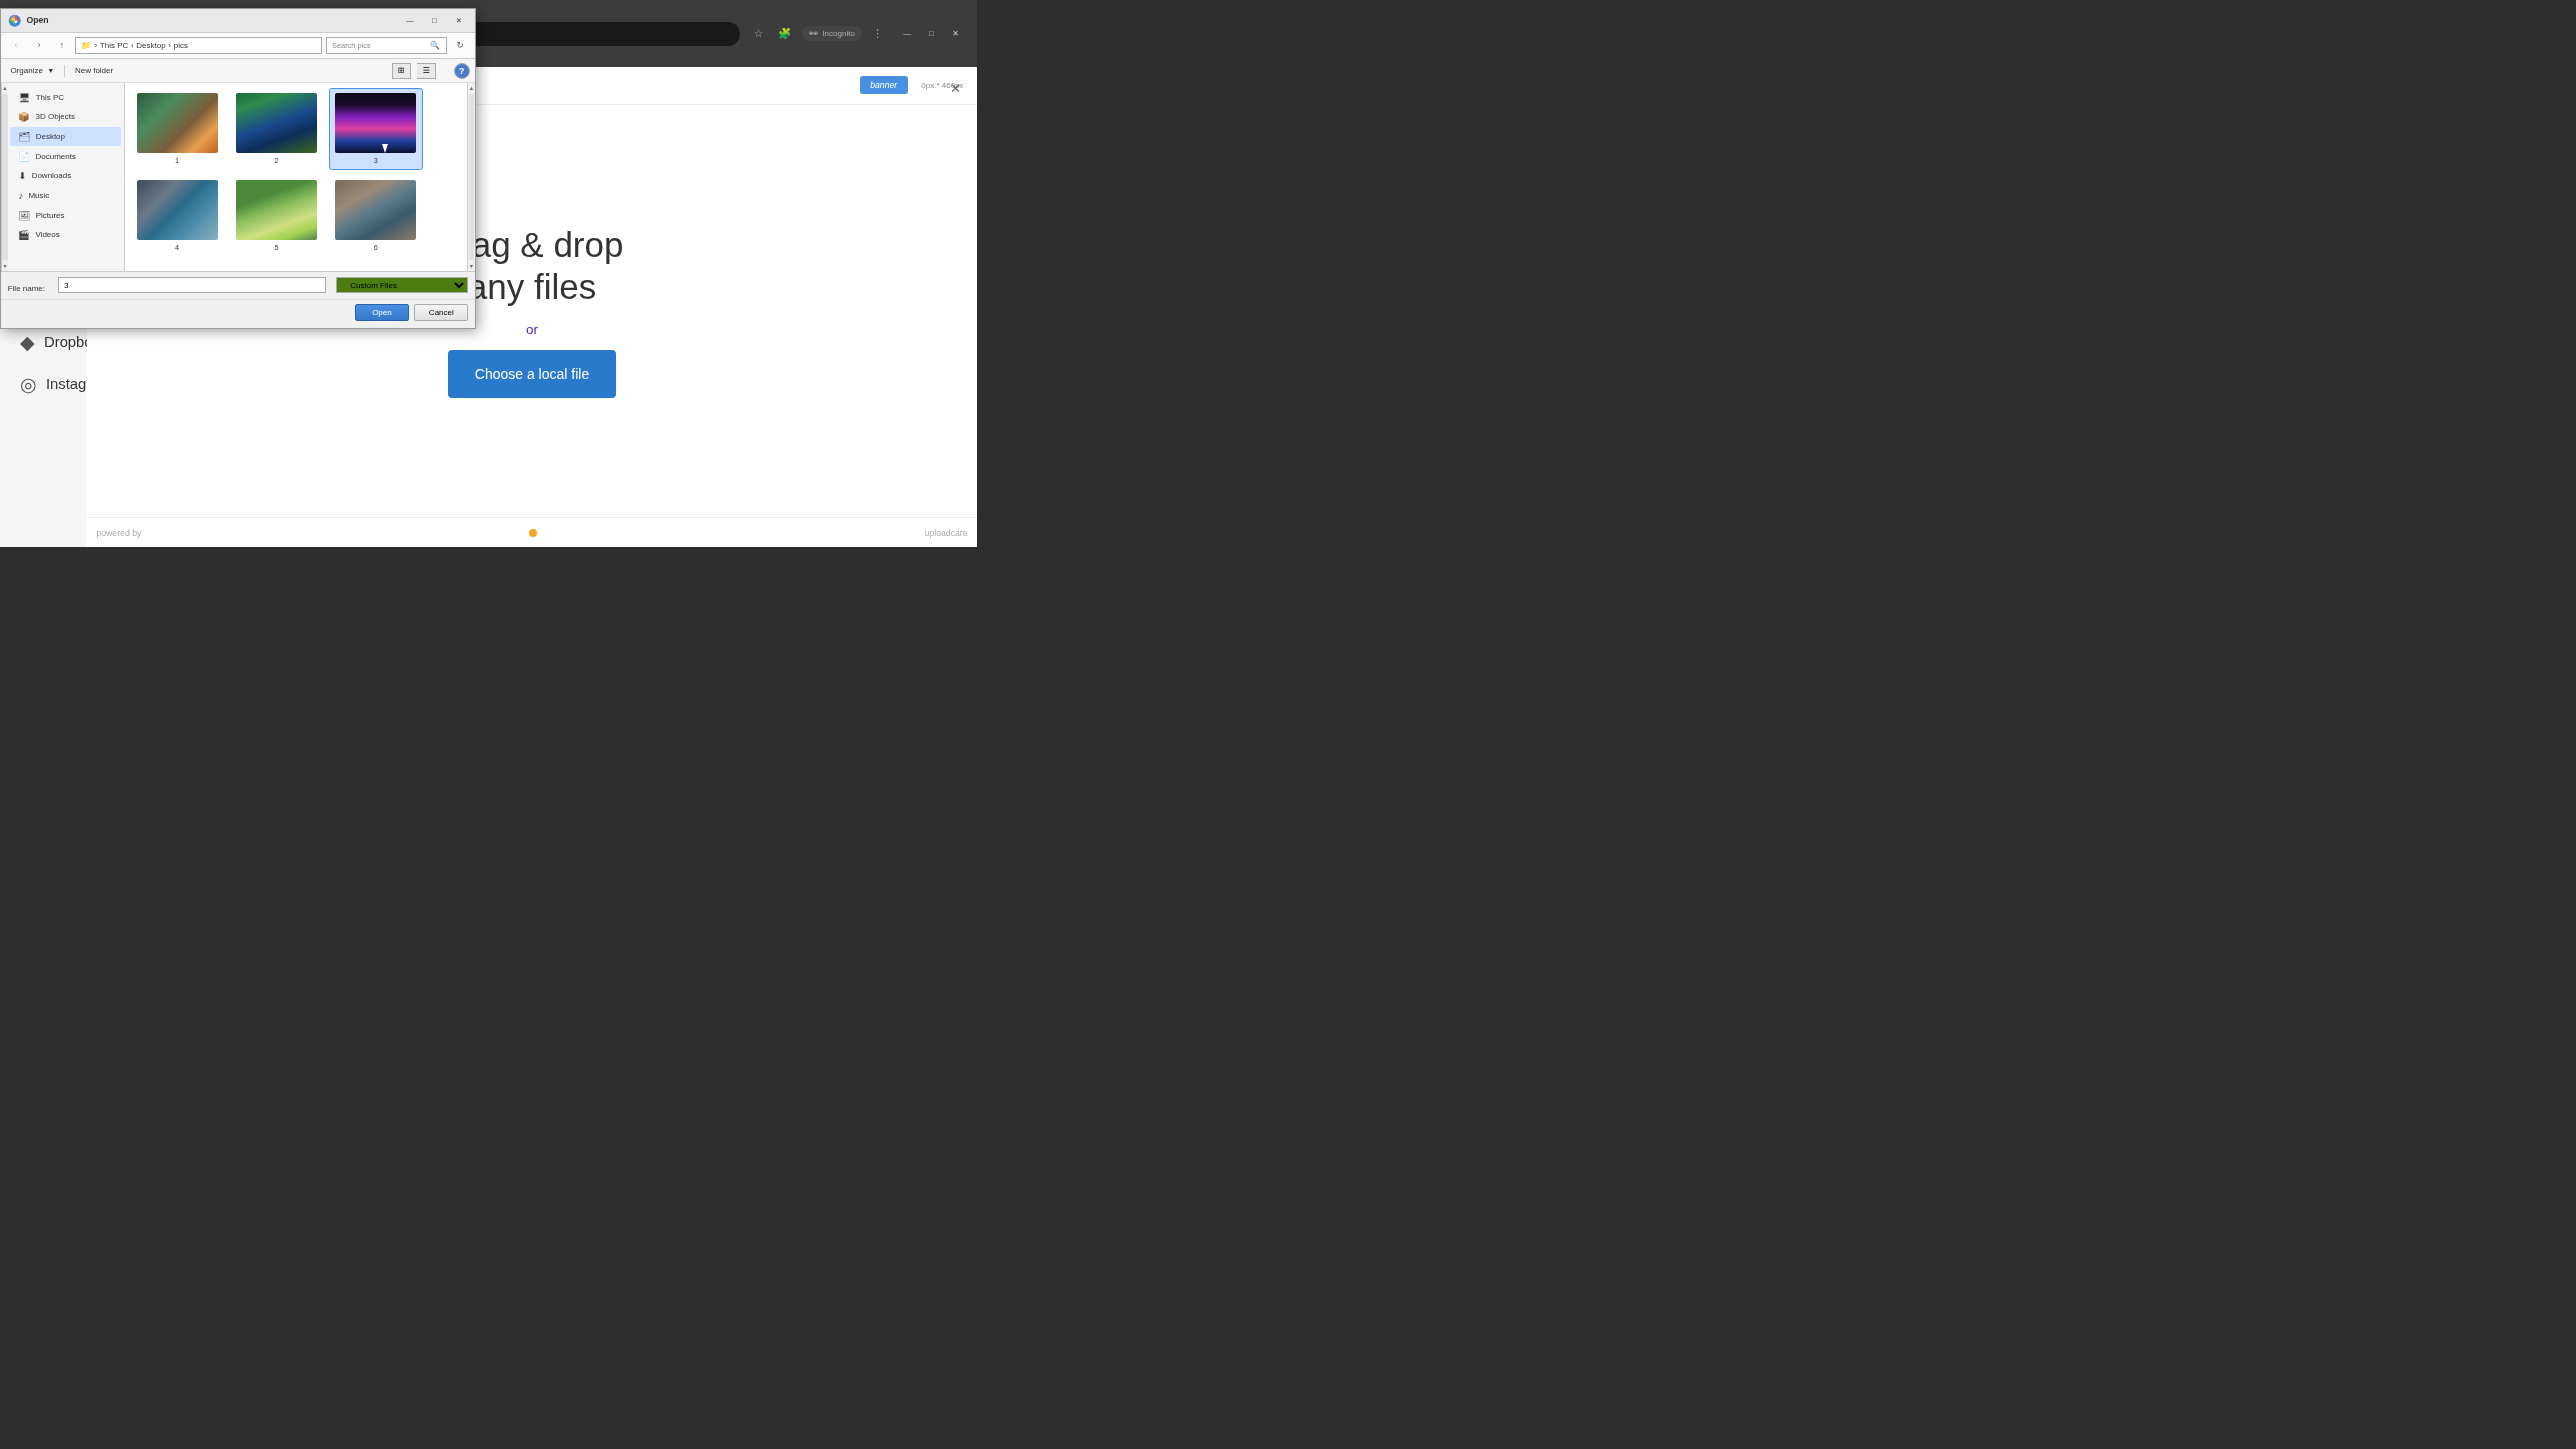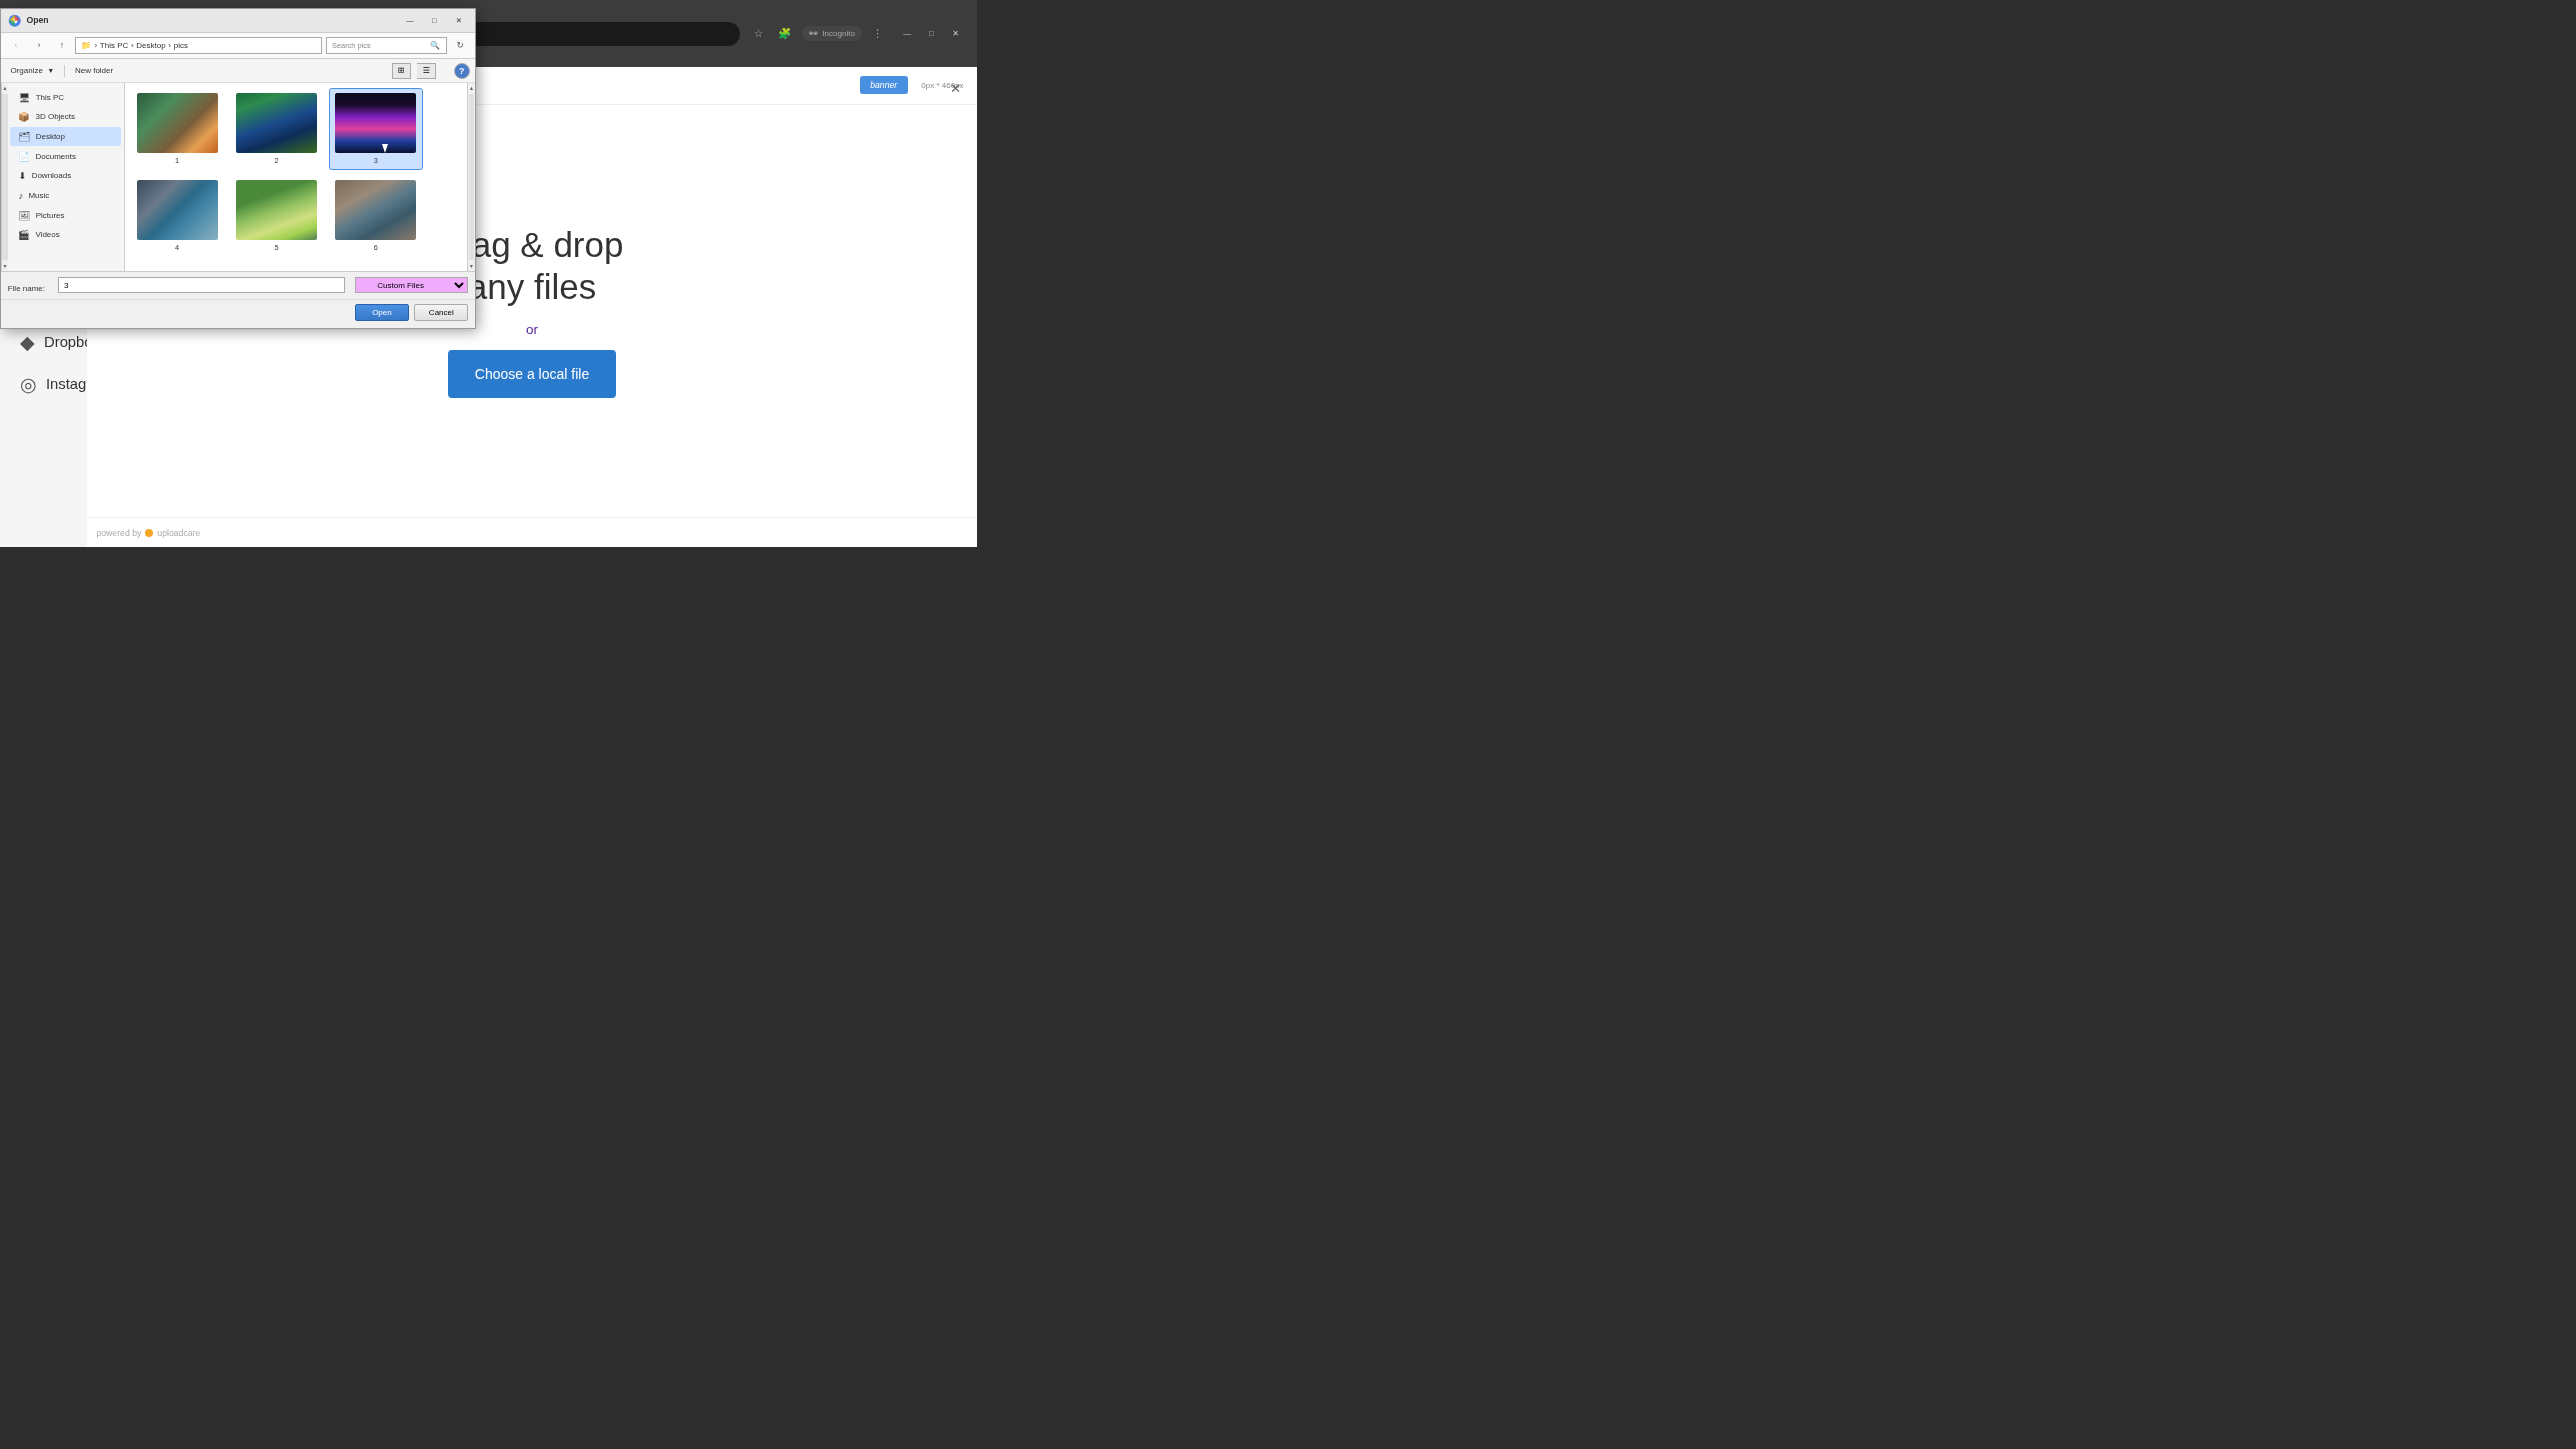--- a/index.html
+++ b/index.html
@@ -166,21 +166,21 @@
       cursor: pointer;
       font-weight: 400;
     }
 
     .uc-footer {
       padding: 9.4px;
       text-align: center;
       font-size: 8.7px;
       color: #aaa;
       border-top: 0.7px solid #eee;
-      display: flex; align-items: center; justify-content: flex-start; gap: 4px;
+      display: flex; align-items: center; justify-content: space-between; gap: 4px;
     }
     .uc-dot {
       width: 8px; height: 8px;
       background: #f5a623;
       border-radius: 50%;
       display: inline-block;
     }
 
     
     .win-dialog {
@@ -399,25 +399,25 @@
     }
     .win-filename-input {
       flex: 1;
       height: 16px;
       border: 0.7px solid #aaa;
       background: #fff;
       padding: 0 5.4px;
       font-size: 8px;
     }
     .win-filetype-select {
-      width: 113px;
+      width: 132px;
       height: 16px;
       border: 0.7px solid #aaa;
-      background: #f0abfc;
-      padding: 0 17px;
+      background: #4d7c0f;
+      padding: 0 9px;
       font-size: 8px;
     }
 
     .win-dialog-buttons {
       display: flex;
       justify-content: flex-end;
       padding: 4px 6.7px 6.7px;
       gap: 5.4px;
       background: #f0f0f0;
       border-top: 0.7px solid #ddd;

